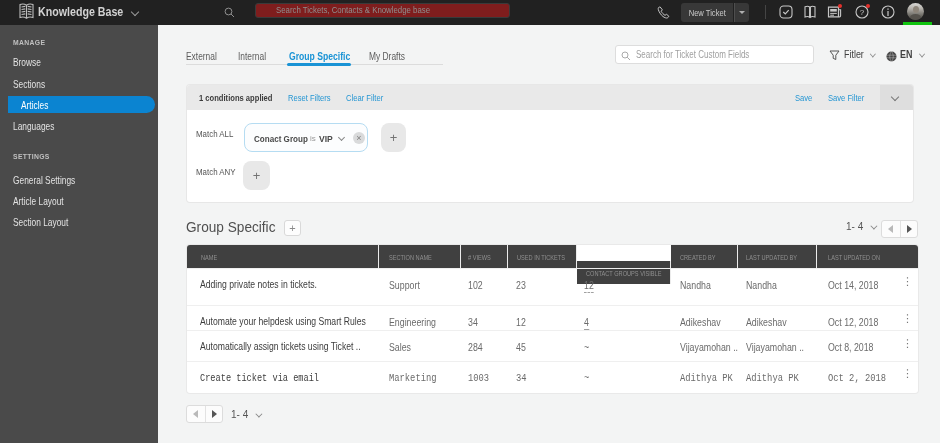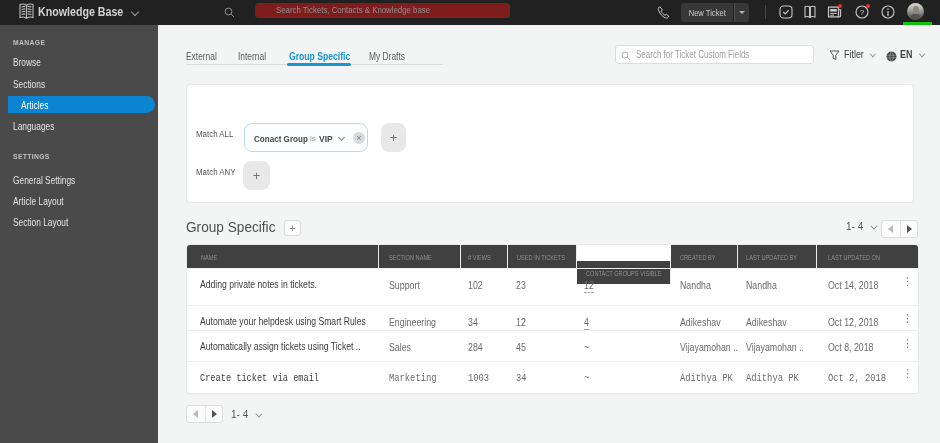--- a/index.html
+++ b/index.html
@@ -185,20 +185,30 @@
         <path d="M1 1 L10 1 L6.8 5.2 L6.8 9.5 L4.2 8.3 L4.2 5.2 Z" fill="none" stroke="#555" stroke-width="1"></path>
       </svg>
     <div id="fitler">Fitler <span class="gchev"></span></div>
     <svg class="abs" style="left:728px;top:25.5px;" width="11" height="11" viewBox="0 0 11 11">
         <circle cx="5.5" cy="5.5" r="5" fill="#454545"></circle>
         <path d="M5.5 .5 C3.2 3 3.2 8 5.5 10.5 M5.5 .5 C7.8 3 7.8 8 5.5 10.5 M.7 4.2 L10.3 4.2 M.7 6.8 L10.3 6.8" stroke="rgba(255,255,255,.45)" stroke-width=".7" fill="none"></path>
       </svg>
     <div id="lang">EN <span class="gchev"></span></div>
 
     <div id="fpanel">
+      <div id="fphead">
+        <div class="fp-b" style="left:12px;">1 conditions applied</div>
+        <div class="fp-link" style="left:101px;">Reset Filters</div>
+        <div class="fp-link" style="left:159px;">Clear Filter</div>
+        <div class="fp-link" style="left:608px;">Save</div>
+        <div class="fp-link" style="left:641px;">Save Filter</div>
+        <div id="fpcollapse">
+            <div class="c"></div>
+          </div>
+      </div>
       <div id="matchall">Match ALL</div>
       <div id="chip">
         <span class="t1">Conact Group</span>
           <span class="t2">is</span>
           <span class="t3">VIP</span>
         <span class="cv"></span>
         <span class="xc">×</span>
       </div>
       <div class="plusbtn" style="left:194px;top:38px;width:25px;height:29px;line-height:29px;">+</div>
       <div id="matchany">Match ANY</div>

